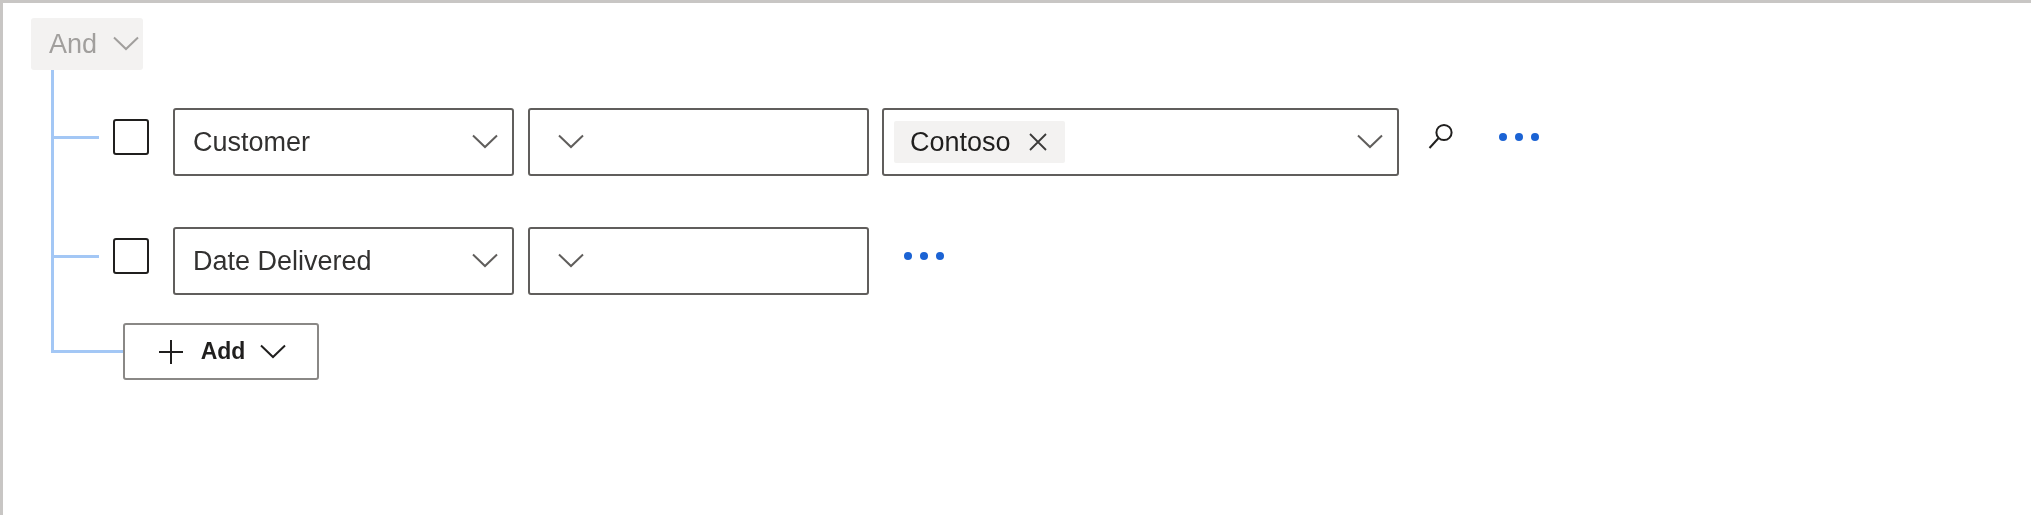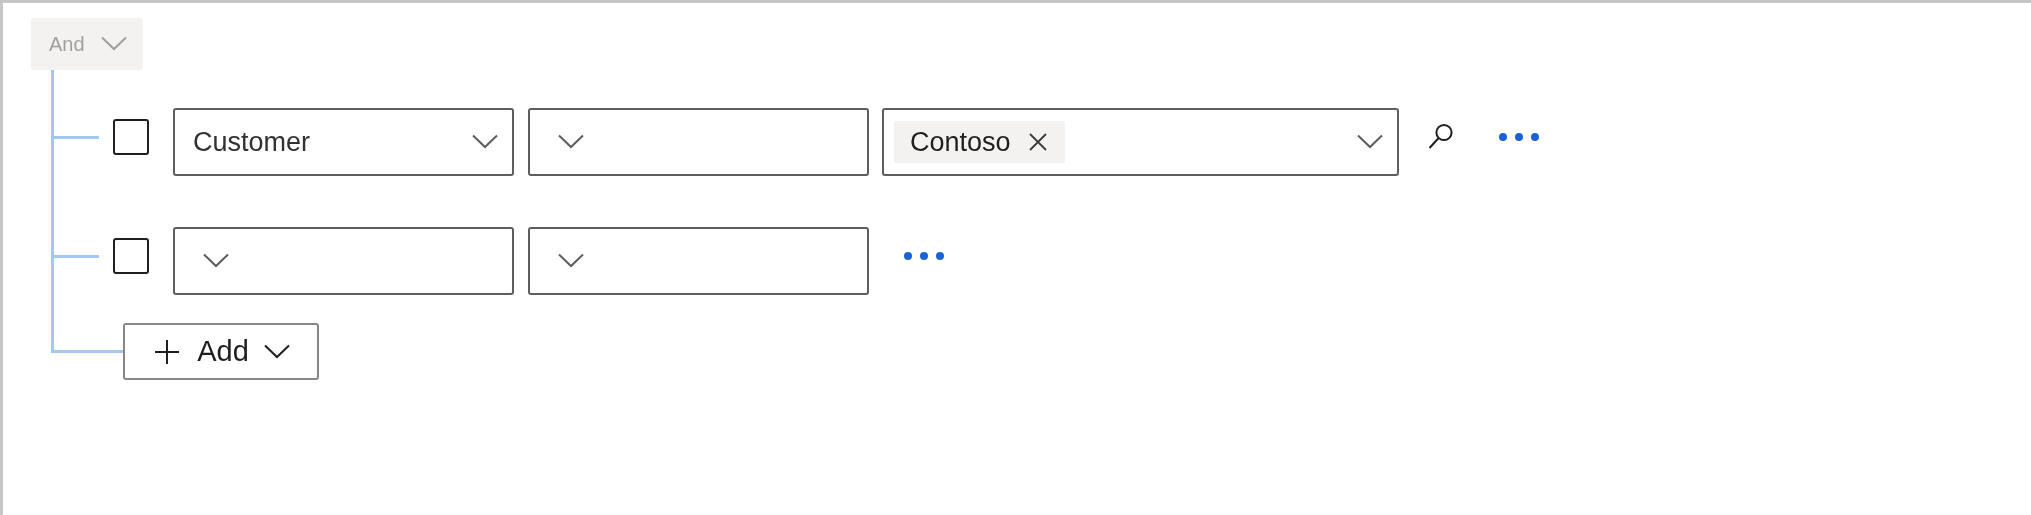--- a/index.html
+++ b/index.html
@@ -34,21 +34,21 @@
     border: none;
     border-radius: 3px;
     display: flex;
     align-items: center;
     padding: 0 18px;
     box-sizing: border-box;
     gap: 16px;
     cursor: pointer;
   }
   .group-chip .chip-label {
-    font-size: 20px;
+    font-size: 27px;
     color: #a19f9d;
     line-height: 1;
   }
   .chev {
     display: inline-block;
     flex: 0 0 auto;
   }
   .chev svg { display: block; }
 
   
@@ -206,22 +206,22 @@
     gap: 15px;
     cursor: pointer;
   }
   .add-btn .plus {
     display: inline-flex;
     align-items: center;
     justify-content: center;
   }
   .add-btn .plus svg { display: block; }
   .add-btn .add-label {
-    font-size: 29px;
-    font-weight: normal;
+    font-size: 23px;
+    font-weight: bold;
     color: #201f1e;
     line-height: 1;
   }
 </style>
 </head>
 <body>
 
 <div class="screen">
 
   <div class="group-chip">
@@ -286,20 +286,21 @@
       <span class="dot"></span>
       <span class="dot"></span>
       <span class="dot"></span>
     </div>
   </div>
 
   <div class="rule-row row2">
     <div class="row-checkbox"></div>
 
     <div class="combo field-datedelivered">
+      <span class="combo-text">Date Delivered</span>
       <span class="chev">
         <svg width="26" height="16" viewBox="0 0 26 16">
             <path d="M1 1.5 L13 13 L25 1.5" fill="none" stroke="#605e5c" stroke-width="2"></path>
           </svg>
       </span>
     </div>
 
     <div class="combo field-fiscal">
       <span class="chev">
         <svg width="26" height="16" viewBox="0 0 26 16">

